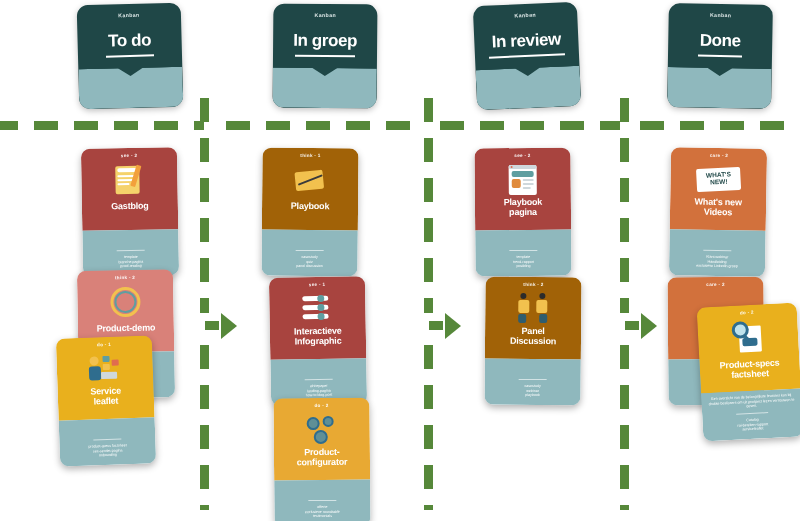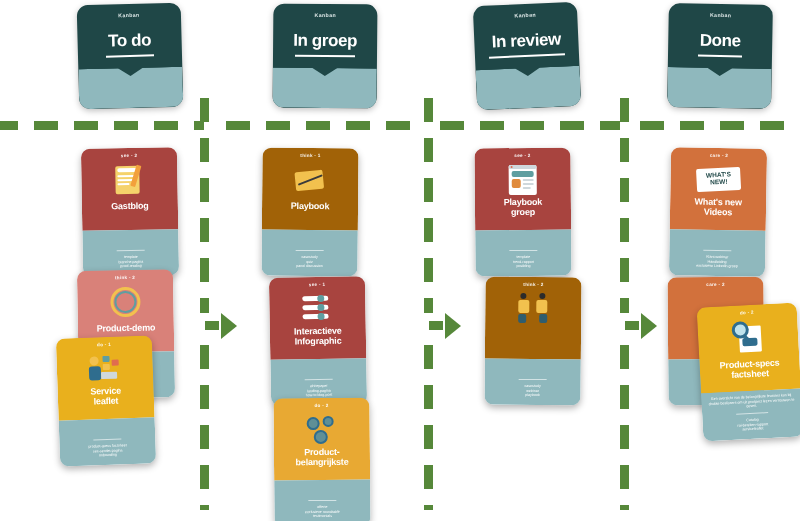--- a/index.html
+++ b/index.html
@@ -318,21 +318,21 @@
       <div class="badge">do - 2</div>
       <div class="art">
         <div class="ill">
           <div class="dot" style="left:2px; top:4px; width:13px; height:13px; background:#5f8f96; border:2px solid #2f6d8e;"></div>
           <div class="dot" style="left:18px; top:3px; width:11px; height:11px; background:#5f8f96; border:2px solid #2f6d8e;"></div>
           <div class="dot" style="left:9px; top:17px; width:14px; height:14px; background:#5f8f96; border:2px solid #2f6d8e;"></div>
         </div>
       </div>
       <div class="ctitle two">
         <div>Product-</div>
-        <div>belangrijkste</div>
+        <div>configurator</div>
       </div>
     </div>
     <div class="bot">
 
       <div class="sep" style="bottom:25px;"></div>
       <div class="tags" style="white-space:pre-line;">offerte
 exclusieve roundtable
 testimonials</div>
     </div>
   </div>
@@ -347,21 +347,21 @@
           <div class="dot" style="left:5px; top:3px; width:2px; height:2px; background:#e06c4f;"></div>
           <div class="sheet" style="left:6px; top:8px; width:22px; height:6px; background:#5f9ea0;"></div>
           <div class="sheet" style="left:6px; top:16px; width:9px; height:9px; background:#e08b3c;"></div>
           <div class="sheet" style="left:17px; top:16px; width:11px; height:2px; background:#cfd8dc;"></div>
           <div class="sheet" style="left:17px; top:20px; width:11px; height:2px; background:#cfd8dc;"></div>
           <div class="sheet" style="left:17px; top:24px; width:8px; height:2px; background:#cfd8dc;"></div>
         </div>
       </div>
       <div class="ctitle two">
         <div>Playbook</div>
-        <div>groep</div>
+        <div>pagina</div>
       </div>
     </div>
     <div class="bot">
 
       <div class="sep" style="bottom:25px;"></div>
       <div class="tags" style="white-space:pre-line;">template
 trend-rapport
 posibling</div>
     </div>
   </div>
@@ -372,20 +372,24 @@
       <div class="art">
         <div class="ill">
           <div class="dot" style="left:4px; top:1px; width:6px; height:6px; background:#2b2b2b;"></div>
           <div class="sheet" style="left:2px; top:8px; width:11px; height:13px; background:#f2c14e; border-radius:2px;"></div>
           <div class="dot" style="left:23px; top:1px; width:6px; height:6px; background:#2b2b2b;"></div>
           <div class="sheet" style="left:20px; top:8px; width:11px; height:13px; background:#f2c14e; border-radius:2px;"></div>
           <div class="sheet" style="left:2px; top:22px; width:8px; height:9px; background:#2f5d6e;"></div>
           <div class="sheet" style="left:23px; top:22px; width:8px; height:9px; background:#2f5d6e;"></div>
         </div>
       </div>
+      <div class="ctitle two">
+        <div>Panel</div>
+        <div>Discussion</div>
+      </div>
     </div>
     <div class="bot">
 
       <div class="sep" style="bottom:25px;"></div>
       <div class="tags" style="white-space:pre-line;">casestudy
 webinar
 playbook</div>
     </div>
   </div>
 

